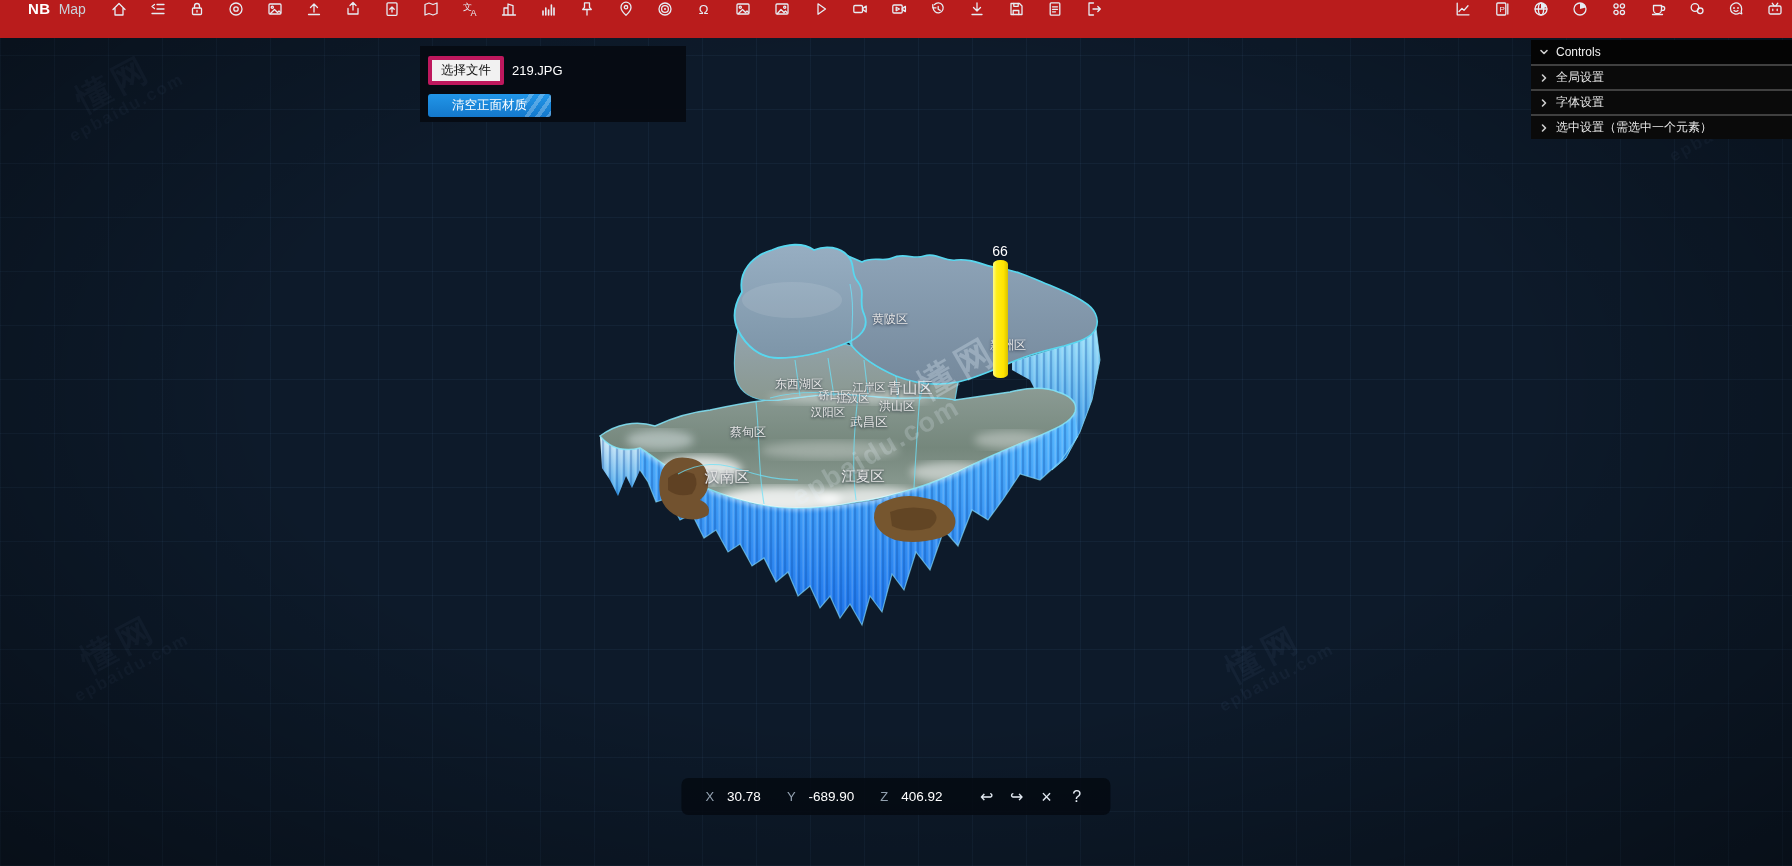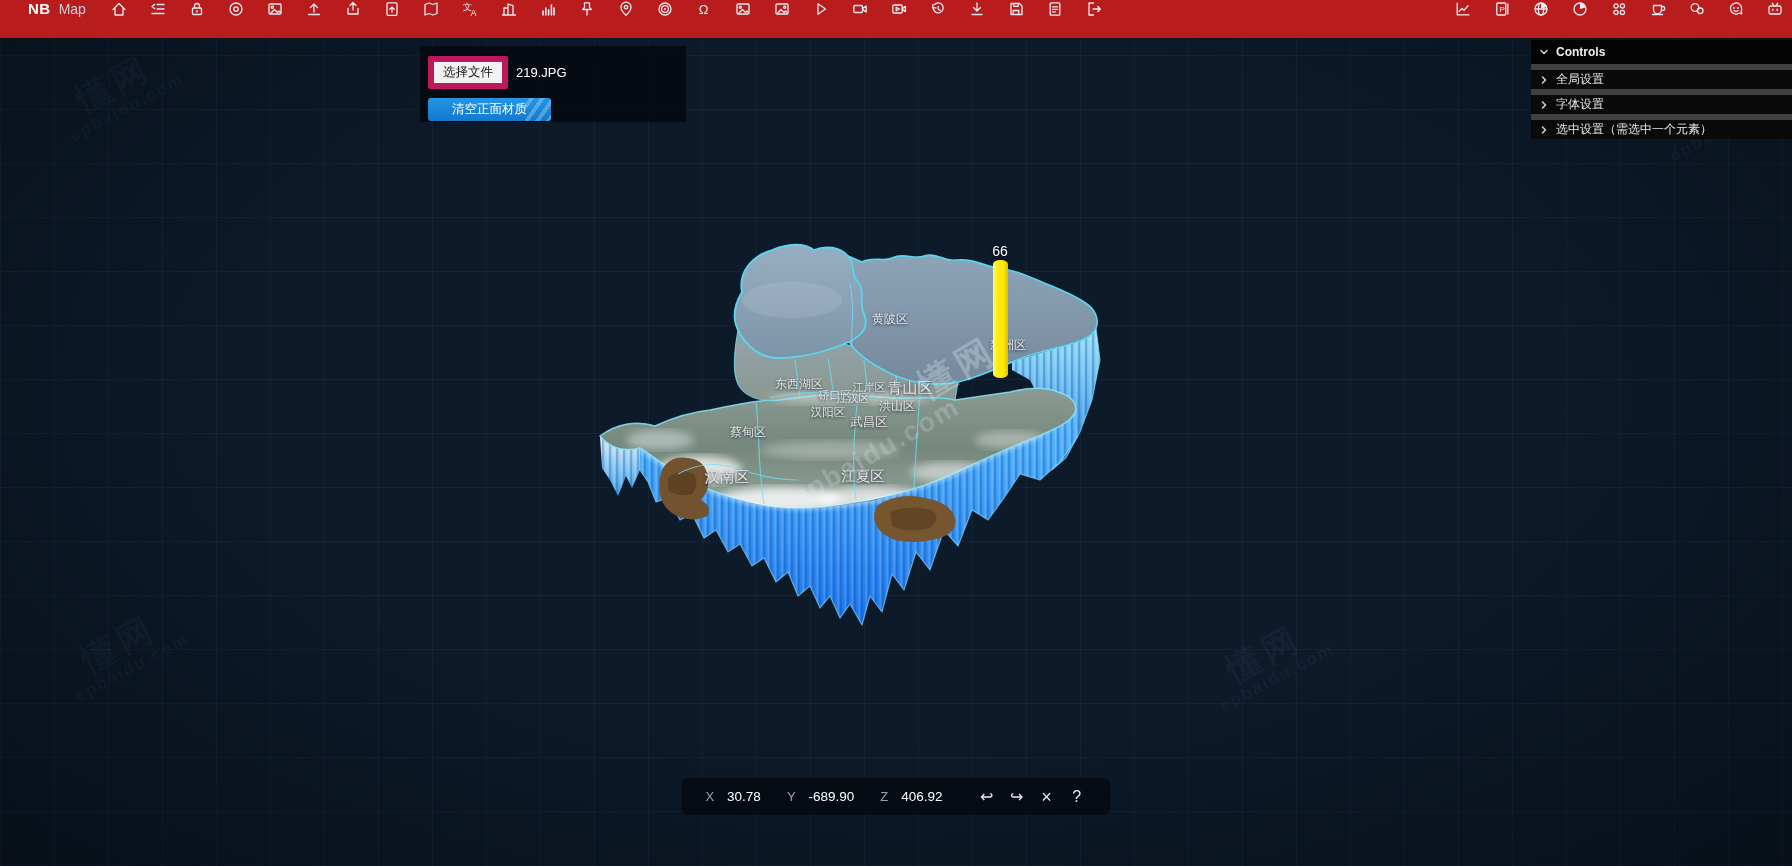--- a/index.html
+++ b/index.html
@@ -34,35 +34,35 @@
   .tools-right { display:flex; align-items:center; gap:21px; margin-left:auto; margin-right:8px; }
   .tbtn { width:18px; height:18px; display:flex; align-items:center; justify-content:center; cursor:pointer; }
   svg.ti { width:18px; height:18px; stroke:#e6edf4; fill:none; stroke-width:1.3;
     stroke-linecap:round; stroke-linejoin:round; }
   svg.ti text { fill:#e6edf4; stroke:none; font-family:"Liberation Sans",sans-serif; }
 
   
   .file-panel { position:absolute; left:420px; top:46px; width:266px; height:76px;
     background:rgba(6,11,18,0.95); z-index:30; padding:10px 8px 8px 8px; }
   .file-row { display:flex; align-items:center; }
-  .choose-btn { background:#f1f1f1; color:#111; border:6px solid #be185d; border-radius:2px;
+  .choose-btn { background:#f1f1f1; color:#111; border:4px solid #be185d; border-radius:2px;
     font-size:12.5px; padding:2px 9px; cursor:pointer; font-family:inherit; }
   .file-name { color:#ffffff; font-size:13px; margin-left:8px; }
   .clear-btn { position:relative; margin-top:9px; background:linear-gradient(180deg,#2196e8,#1478cc);
     color:#fff; border:none; border-radius:3px; font-size:12.5px; padding:3px 24px; cursor:pointer;
     font-family:inherit; overflow:hidden; }
   .clear-btn::after { content:""; position:absolute; right:0; top:0; width:26px; height:100%;
     background:repeating-linear-gradient(-55deg, rgba(255,255,255,0.25) 0 4px, transparent 4px 9px); }
 
   
   .controls { position:absolute; right:0; top:40px; width:261px; z-index:30;
     background:#000; font-size:12px; }
   .c-title { height:24px; background:#040404; display:flex; align-items:center;
-    padding-left:8px; cursor:pointer; color:#f0f0f0; font-weight:bold; }
-  .c-row { height:25px; background:#0a0a0a; border-top:6px solid #404040; display:flex;
+    padding-left:8px; cursor:pointer; color:#f0f0f0; font-weight:normal; }
+  .c-row { height:25px; background:#0a0a0a; border-top:2px solid #404040; display:flex;
     align-items:center; padding-left:8px; cursor:pointer; color:#e8e8e8; }
   .chev { width:10px; height:10px; margin-right:7px; flex:0 0 auto; }
   .chev path { stroke:#cfcfcf; stroke-width:1.6; fill:none; stroke-linecap:round; stroke-linejoin:round; }
 
   
   .scene { position:absolute; inset:0; z-index:10; }
   .map-svg { position:absolute; left:560px; top:230px; cursor:grab; }
   .dlabel { position:absolute; transform:translate(-50%,-50%); color:#e5e5e5; white-space:nowrap;
     text-shadow:0 1px 3px rgba(0,10,30,0.8); pointer-events:none; z-index:14; }
   .map-wm { position:absolute; transform:translate(-50%,-50%) rotate(-30deg); font-weight:bold;

